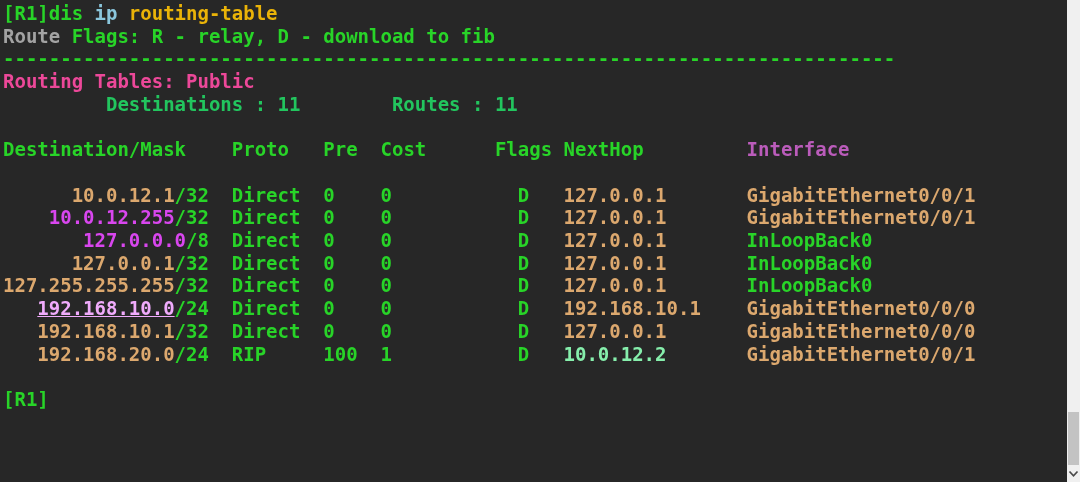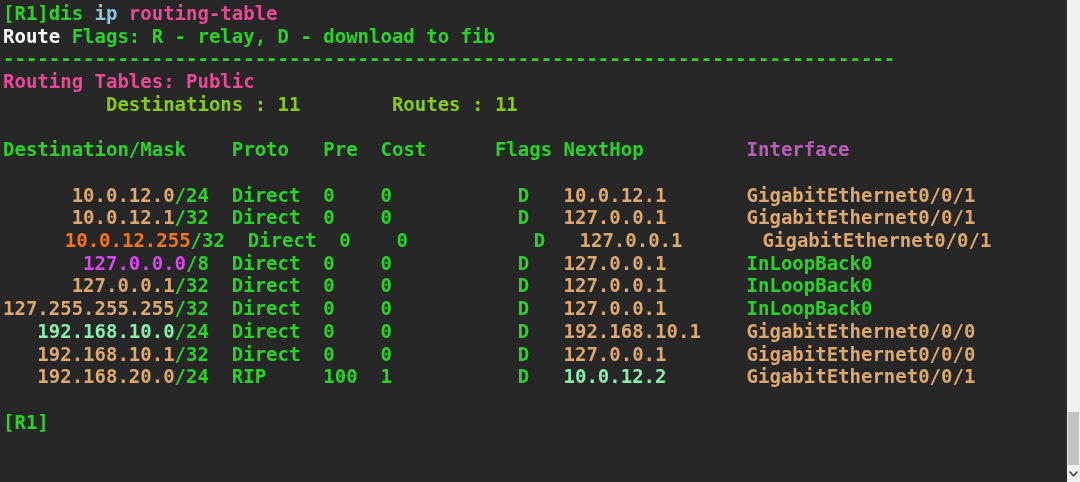--- a/index.html
+++ b/index.html
@@ -53,35 +53,34 @@
     height:14px;
     display:flex;align-items:center;justify-content:center;
     cursor:default;
   }
 </style>
 </head>
 <body>
 
 <div class="terminal">
   <div>
-      <div class="t-line"><span style="color: rgb(40, 212, 40);">[R1]dis </span><span style="color: rgb(138, 198, 220);">ip</span><span style="color: #ec4899; margin-top: 12px;"> routing-table</span></div>
-      <div class="t-line"><span style="color: #ffffff; text-align: right;">Route</span><span style="color: rgb(40, 212, 40);"> Flags: R - relay, D - download to fib</span></div>
+      <div class="t-line"><span style="color: rgb(40, 212, 40);">[R1]dis </span><span style="color: rgb(138, 198, 220);">ip</span><span style="color: #eab308; margin-top: 12px;"> routing-table</span></div>
+      <div class="t-line"><span style="color: #a3a3a3; text-align: right;">Route</span><span style="color: rgb(40, 212, 40);"> Flags: R - relay, D - download to fib</span></div>
       <div class="t-line"><span style="color: rgb(40, 212, 40);">------------------------------------------------------------------------------</span></div>
       <div class="t-line"><span style="color: #ec4899;">Routing Tables: Public</span></div>
-      <div class="t-line"><span style="color: #84cc16;">         Destinations : 11        Routes : 11</span></div>
+      <div class="t-line"><span style="color: #22c55e;">         Destinations : 11        Routes : 11</span></div>
       <div class="t-line"></div>
       <div class="t-line"><span style="color: rgb(40, 212, 40);">Destination/Mask    </span><span style="color: rgb(40, 212, 40);">Proto   </span><span style="color: rgb(40, 212, 40);">Pre  </span><span style="color: rgb(40, 212, 40);">Cost      </span><span style="color: rgb(40, 212, 40);">Flags </span><span style="color: rgb(40, 212, 40);">NextHop         </span><span style="color: rgb(187, 92, 187);">Interface</span></div>
       <div class="t-line"></div>
-      <div class="t-line"><span style="color: rgb(40, 212, 40);">      </span><span style="color: rgb(220, 168, 110);">10.0.12.0</span><span style="color: rgb(40, 212, 40);">/24  Direct  0    0           D   </span><span style="color: rgb(220, 168, 110);">10.0.12.1       </span><span style="color: rgb(220, 168, 110);">GigabitEthernet0/0/1</span></div>
       <div class="t-line"><span style="color: rgb(40, 212, 40);">      </span><span style="color: rgb(220, 168, 110);">10.0.12.1</span><span style="color: rgb(40, 212, 40);">/32  Direct  0    0           D   </span><span style="color: rgb(220, 168, 110);">127.0.0.1       </span><span style="color: rgb(220, 168, 110);">GigabitEthernet0/0/1</span></div>
-      <div class="t-line"><span style="color: rgb(40, 212, 40);">    </span><span style="color: #f97316; margin-left: 16px;">10.0.12.255</span><span style="color: rgb(40, 212, 40);">/32  Direct  0    0           D   </span><span style="color: rgb(220, 168, 110);">127.0.0.1       </span><span style="color: rgb(220, 168, 110);">GigabitEthernet0/0/1</span></div>
+      <div class="t-line"><span style="color: rgb(40, 212, 40);">    </span><span style="color: #d946ef;">10.0.12.255</span><span style="color: rgb(40, 212, 40);">/32  Direct  0    0           D   </span><span style="color: rgb(220, 168, 110);">127.0.0.1       </span><span style="color: rgb(220, 168, 110);">GigabitEthernet0/0/1</span></div>
       <div class="t-line"><span style="color: rgb(40, 212, 40);">       </span><span style="color: #d946ef;">127.0.0.0</span><span style="color: rgb(40, 212, 40);">/8  Direct  0    0           D   </span><span style="color: rgb(220, 168, 110);">127.0.0.1       </span><span style="color: rgb(40, 212, 40);">InLoopBack0</span></div>
       <div class="t-line"><span style="color: rgb(40, 212, 40);">      </span><span style="color: rgb(220, 168, 110);">127.0.0.1</span><span style="color: rgb(40, 212, 40);">/32  Direct  0    0           D   </span><span style="color: rgb(220, 168, 110);">127.0.0.1       </span><span style="color: rgb(40, 212, 40);">InLoopBack0</span></div>
       <div class="t-line"><span style="color: rgb(40, 212, 40);"></span><span style="color: rgb(220, 168, 110);">127.255.255.255</span><span style="color: rgb(40, 212, 40);">/32  Direct  0    0           D   </span><span style="color: rgb(220, 168, 110);">127.0.0.1       </span><span style="color: rgb(40, 212, 40);">InLoopBack0</span></div>
-      <div class="t-line"><span style="color: rgb(40, 212, 40);">   </span><span style="color: #86efac;">192.168.10.0</span><span style="color: rgb(40, 212, 40);">/24  Direct  0    0           D   </span><span style="color: rgb(220, 168, 110);">192.168.10.1    </span><span style="color: rgb(220, 168, 110);">GigabitEthernet0/0/0</span></div>
+      <div class="t-line"><span style="color: rgb(40, 212, 40);">   </span><span style="color: #f0abfc; text-decoration: underline;">192.168.10.0</span><span style="color: rgb(40, 212, 40);">/24  Direct  0    0           D   </span><span style="color: rgb(220, 168, 110);">192.168.10.1    </span><span style="color: rgb(220, 168, 110);">GigabitEthernet0/0/0</span></div>
       <div class="t-line"><span style="color: rgb(40, 212, 40);">   </span><span style="color: rgb(220, 168, 110);">192.168.10.1</span><span style="color: rgb(40, 212, 40);">/32  Direct  0    0           D   </span><span style="color: rgb(220, 168, 110);">127.0.0.1       </span><span style="color: rgb(220, 168, 110);">GigabitEthernet0/0/0</span></div>
       <div class="t-line"><span style="color: rgb(40, 212, 40);">   </span><span style="color: rgb(220, 168, 110);">192.168.20.0</span><span style="color: rgb(40, 212, 40);">/24  RIP     100  1           D   </span><span style="color: #86efac;">10.0.12.2       </span><span style="color: rgb(220, 168, 110);">GigabitEthernet0/0/1</span></div>
       <div class="t-line"></div>
       <div class="t-line"><span style="color: rgb(40, 212, 40);">[R1]</span></div>
     </div>
 </div>
 
 <div class="scrollbar">
   <div class="scrollbar-thumb"></div>
   <div class="scrollbar-down">

